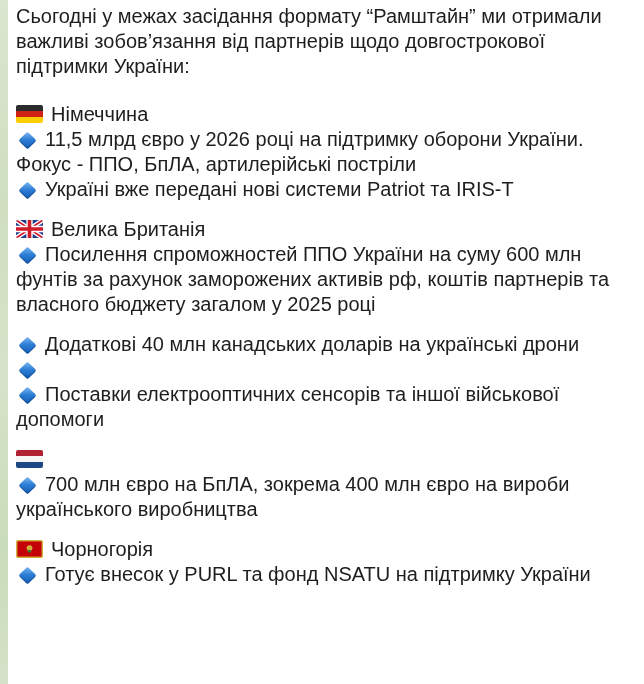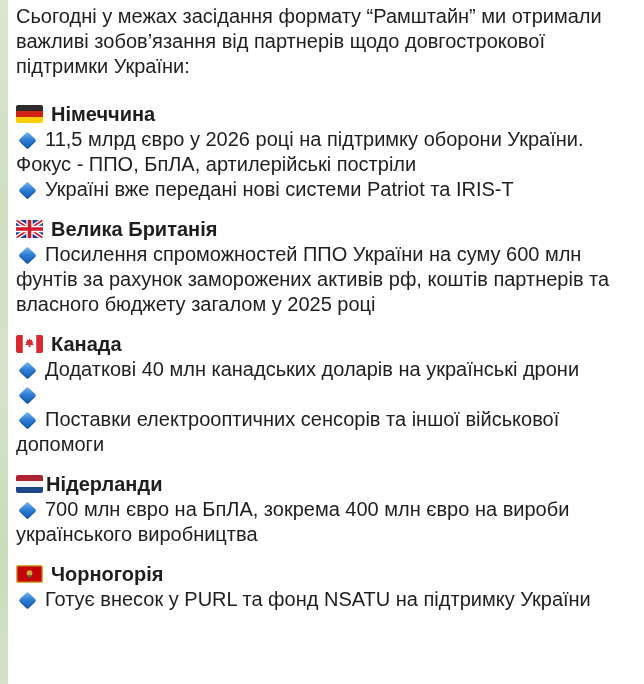--- a/index.html
+++ b/index.html
@@ -22,21 +22,21 @@
     background:#ffffff;
     box-sizing:border-box;
     padding:4px 18px 0 8px;
     font-size:20px;
     line-height:25px;
   }
   p { margin:0; }
   .intro { margin-bottom:23px; }
   .section { margin-top:15px; }
   .section:first-of-type { margin-top:0; }
-  .country-header { white-space:nowrap;font-weight:bold; }
+  .country-header { white-space:nowrap; }
   .country-name { }
   .flag {
     display:inline-block;
     width:27px; height:18px;
     border-radius:2px;
     vertical-align:-2px;
     margin-right:8px;
     overflow:hidden;
     position:relative;
   }
@@ -84,42 +84,34 @@
             <path d="M15,0 V20 M0,10 H30" stroke="#ffffff" stroke-width="7"></path>
             <path d="M15,0 V20 M0,10 H30" stroke="#cf1b2b" stroke-width="4"></path>
           </svg></span><span class="country-name">Велика Британія</span>
     </p>
     <p>
       <span class="diamond"></span><span>Посилення спроможностей ППО України на суму 600 млн фунтів за рахунок заморожених активів рф, коштів партнерів та власного бюджету загалом у 2025 році</span>
     </p>
   </div>
 
   <div class="section">
-    <p class="country-header">
-      <span class="flag"><svg viewBox="0 0 30 20" preserveAspectRatio="none">
-            <rect width="30" height="20" fill="#ffffff"></rect>
-            <rect width="7.5" height="20" fill="#d8292f"></rect>
-            <rect x="22.5" width="7.5" height="20" fill="#d8292f"></rect>
-            <path d="M15 3.5 l1.1 2.3 1.9-1 -0.5 2.5 2.3 0.4 -1.7 1.6 1.9 1.8 h-4 v2.4 h-2 v-2.4 h-4 l1.9-1.8 -1.7-1.6 2.3-0.4 -0.5-2.5 1.9 1 z" fill="#d8292f"></path>
-          </svg></span><span class="country-name">Канада</span>
-    </p>
     <p>
       <span class="diamond"></span><span>Додаткові 40 млн канадських доларів на українські дрони</span>
     </p>
     <p>
       <span class="diamond"></span>
     </p>
     <p>
       <span class="diamond"></span><span>Поставки електрооптичних сенсорів та іншої військової допомоги</span>
     </p>
   </div>
 
   <div class="section">
     <p class="country-header">
-      <span class="flag flag-nl" style="margin-right:3px"></span><span class="country-name">Нідерланди</span>
+      <span class="flag flag-nl" style="margin-right:3px"></span>
     </p>
     <p>
       <span class="diamond"></span><span>700 млн євро на БпЛА, зокрема 400 млн євро на вироби українського виробництва</span>
     </p>
   </div>
 
   <div class="section">
     <p class="country-header">
       <span class="flag"><svg viewBox="0 0 30 20" preserveAspectRatio="none">
             <rect width="30" height="20" fill="#d3ae3b"></rect>

